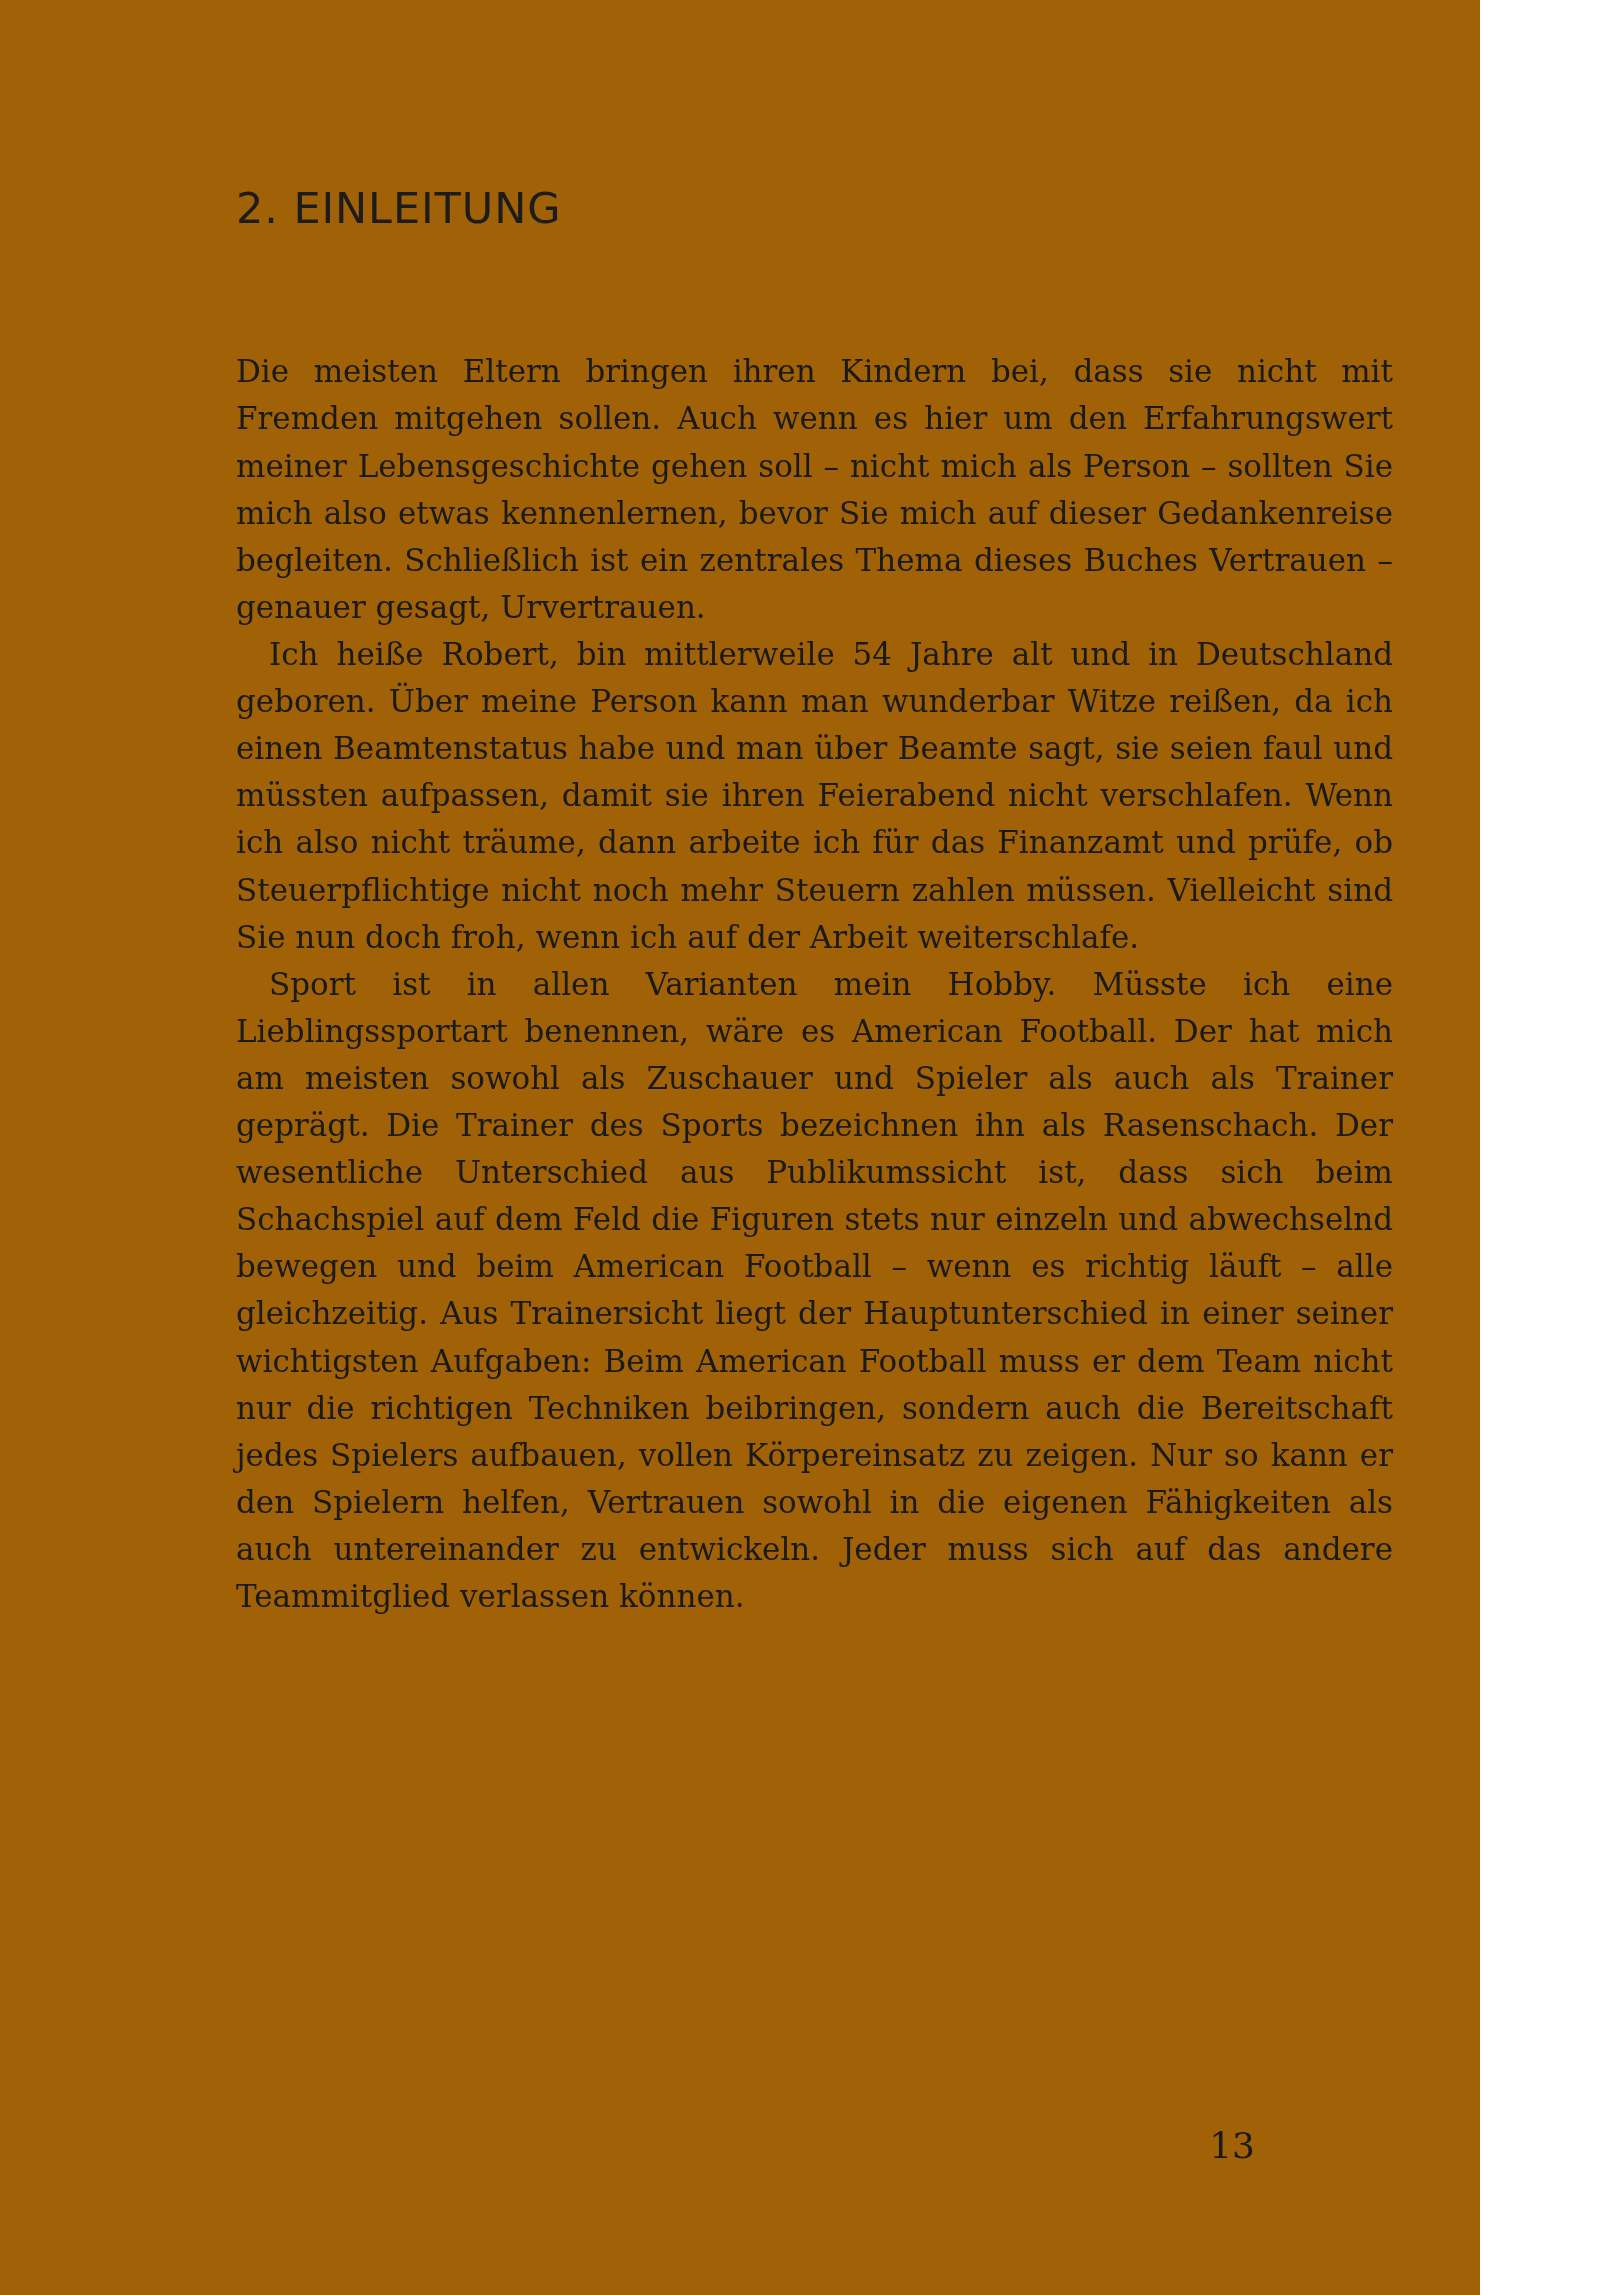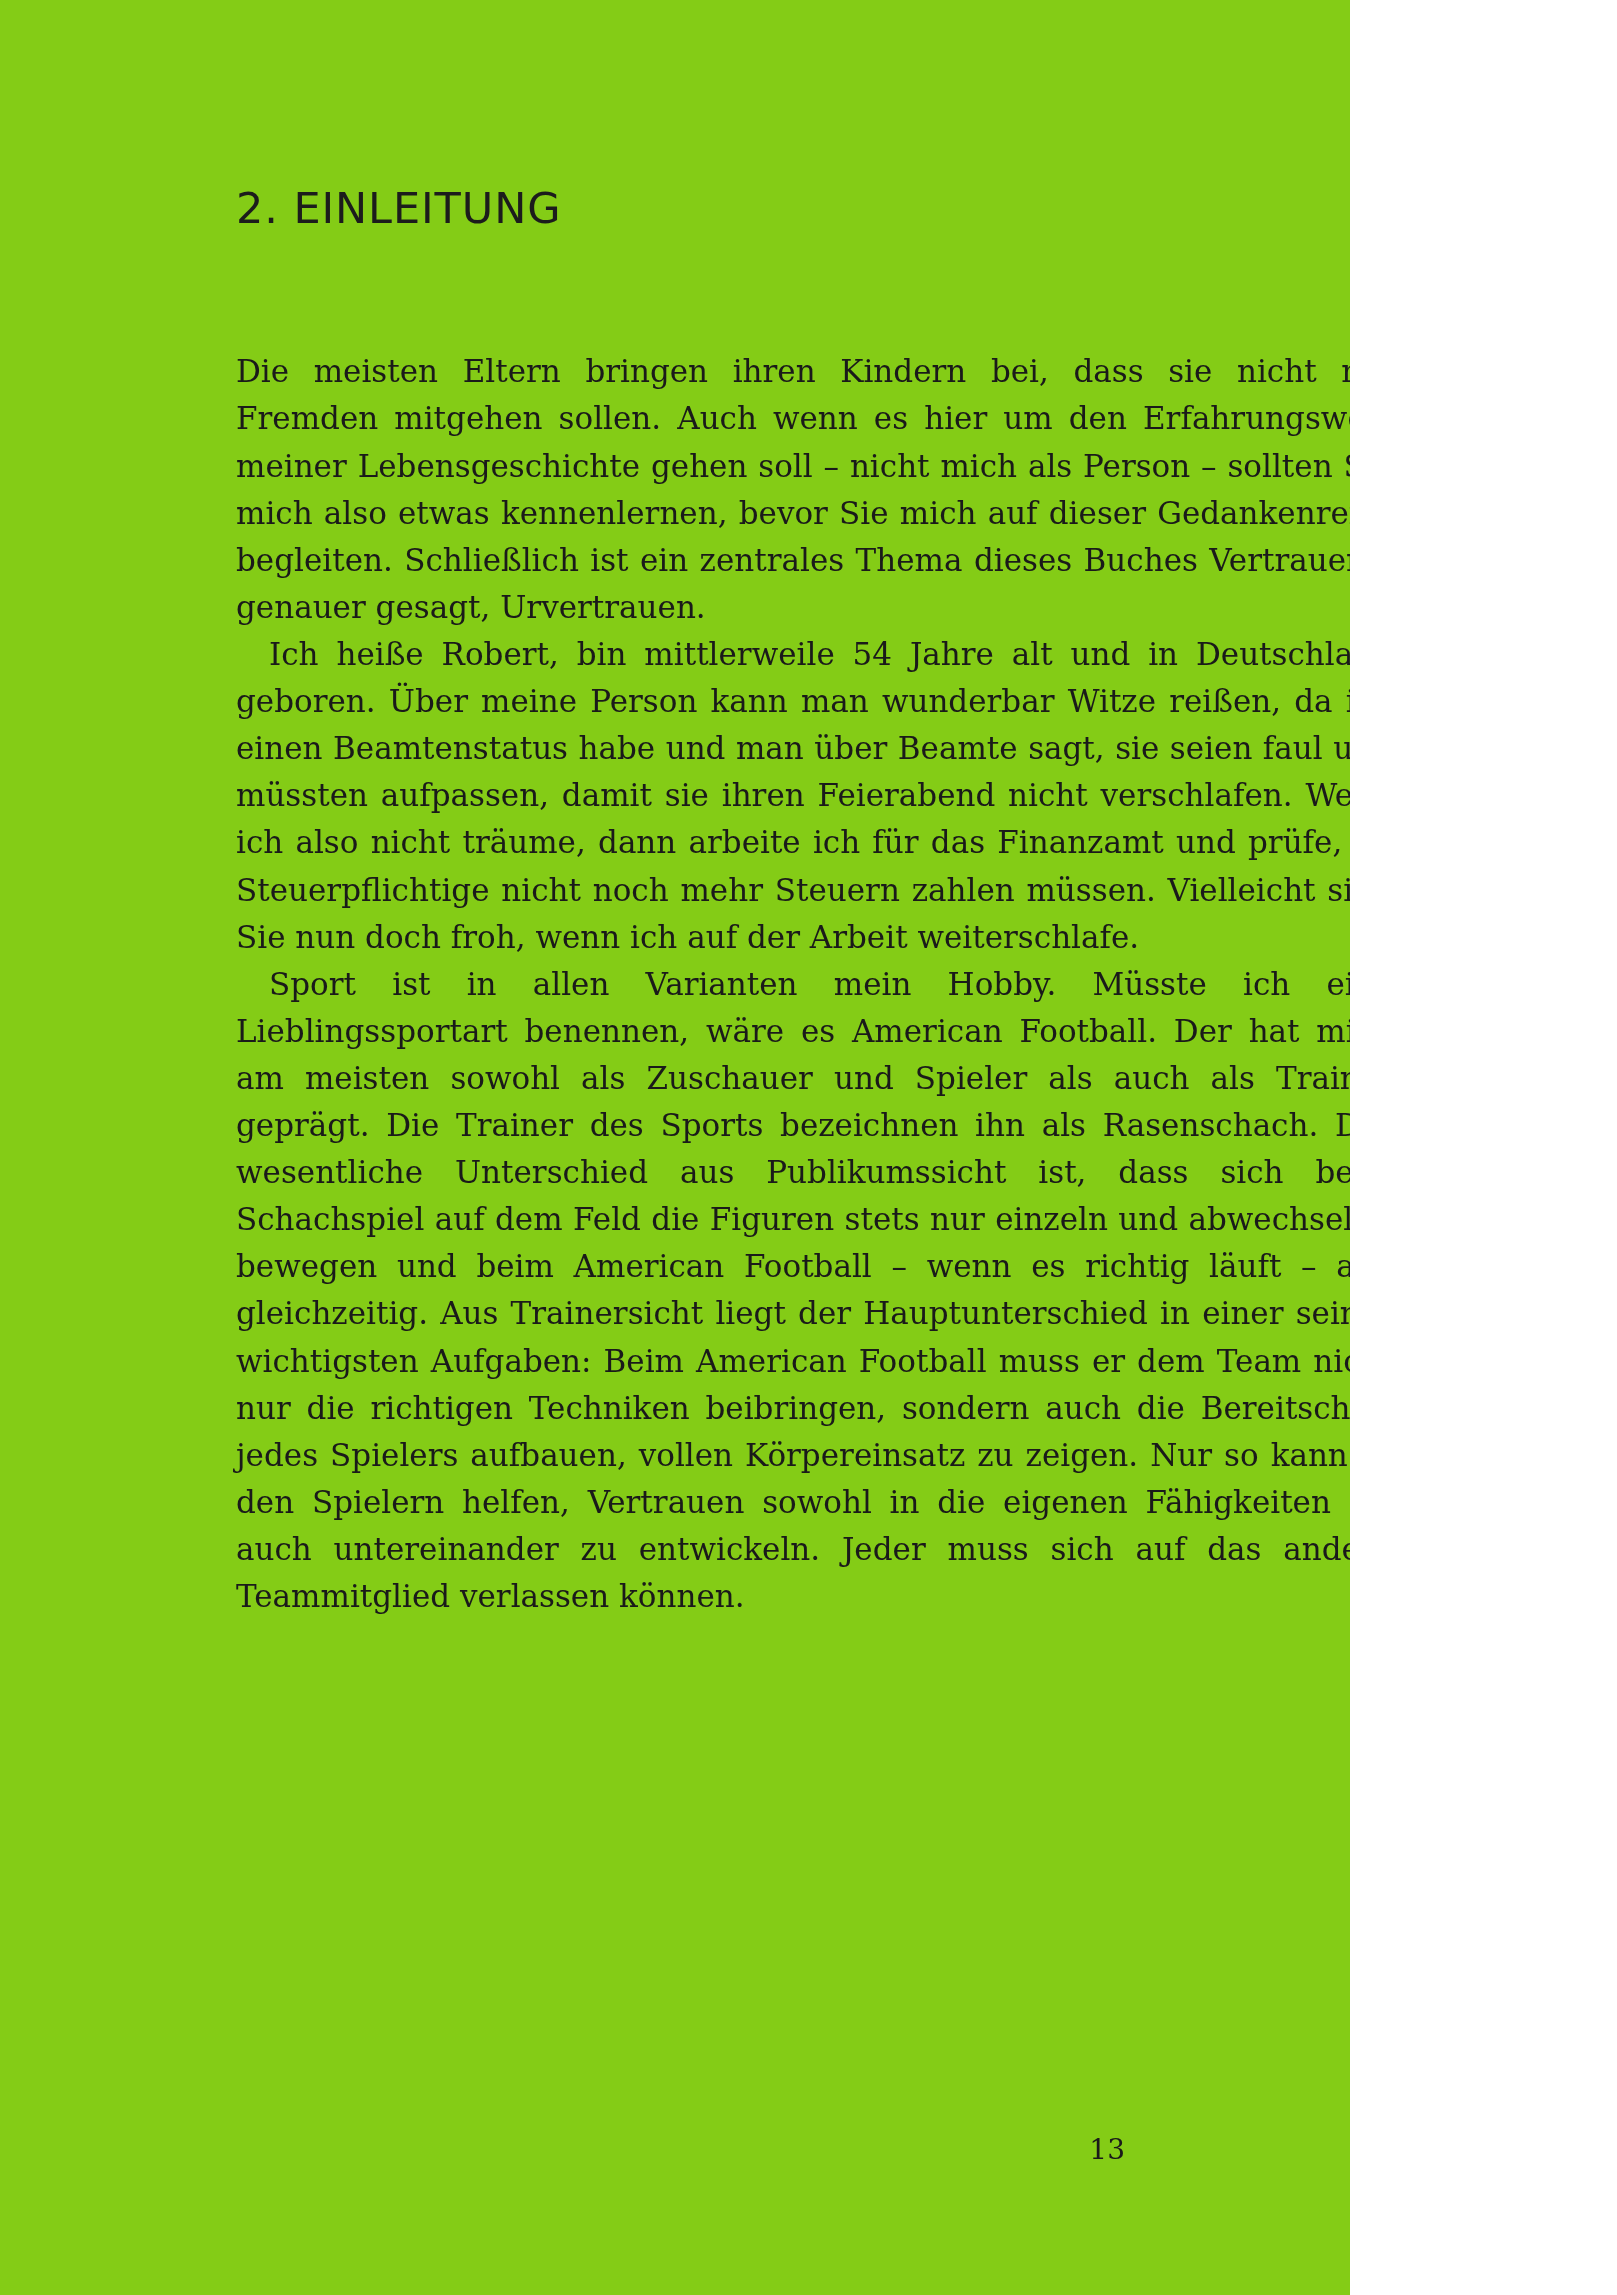--- a/index.html
+++ b/index.html
@@ -2,23 +2,23 @@
 <html lang="de" style="font-size:7.4px"><head>
 <meta charset="utf-8">
 <style>
   html, body {
     margin: 0;
     padding: 0;
     background: #ffffff;
   }
   .page {
     position: relative;
-    width: 1350px;
+    width: 1480px;
     height: 2295px;
-    background: #84cc16;
+    background: #a16207;
     box-sizing: border-box;
     overflow: hidden;
   }
   .content {
     position: absolute;
     left: 236px;
     top: 185px;
     width: 1157px;
   }
   .chapter-title {
@@ -43,21 +43,21 @@
     margin: 0;
   }
   .body-text p.indent {
     text-indent: 33px;
   }
   .folio {
     position: absolute;
     right: 225px;
     bottom: 129px;
     font-family: "DejaVu Serif", serif;
-    font-size: 28px;
+    font-size: 36px;
     color: #1a1a1a;
     text-align: right;
   }
 </style>
 </head>
 <body>
 
 <div class="page">
 
   <div class="content">

